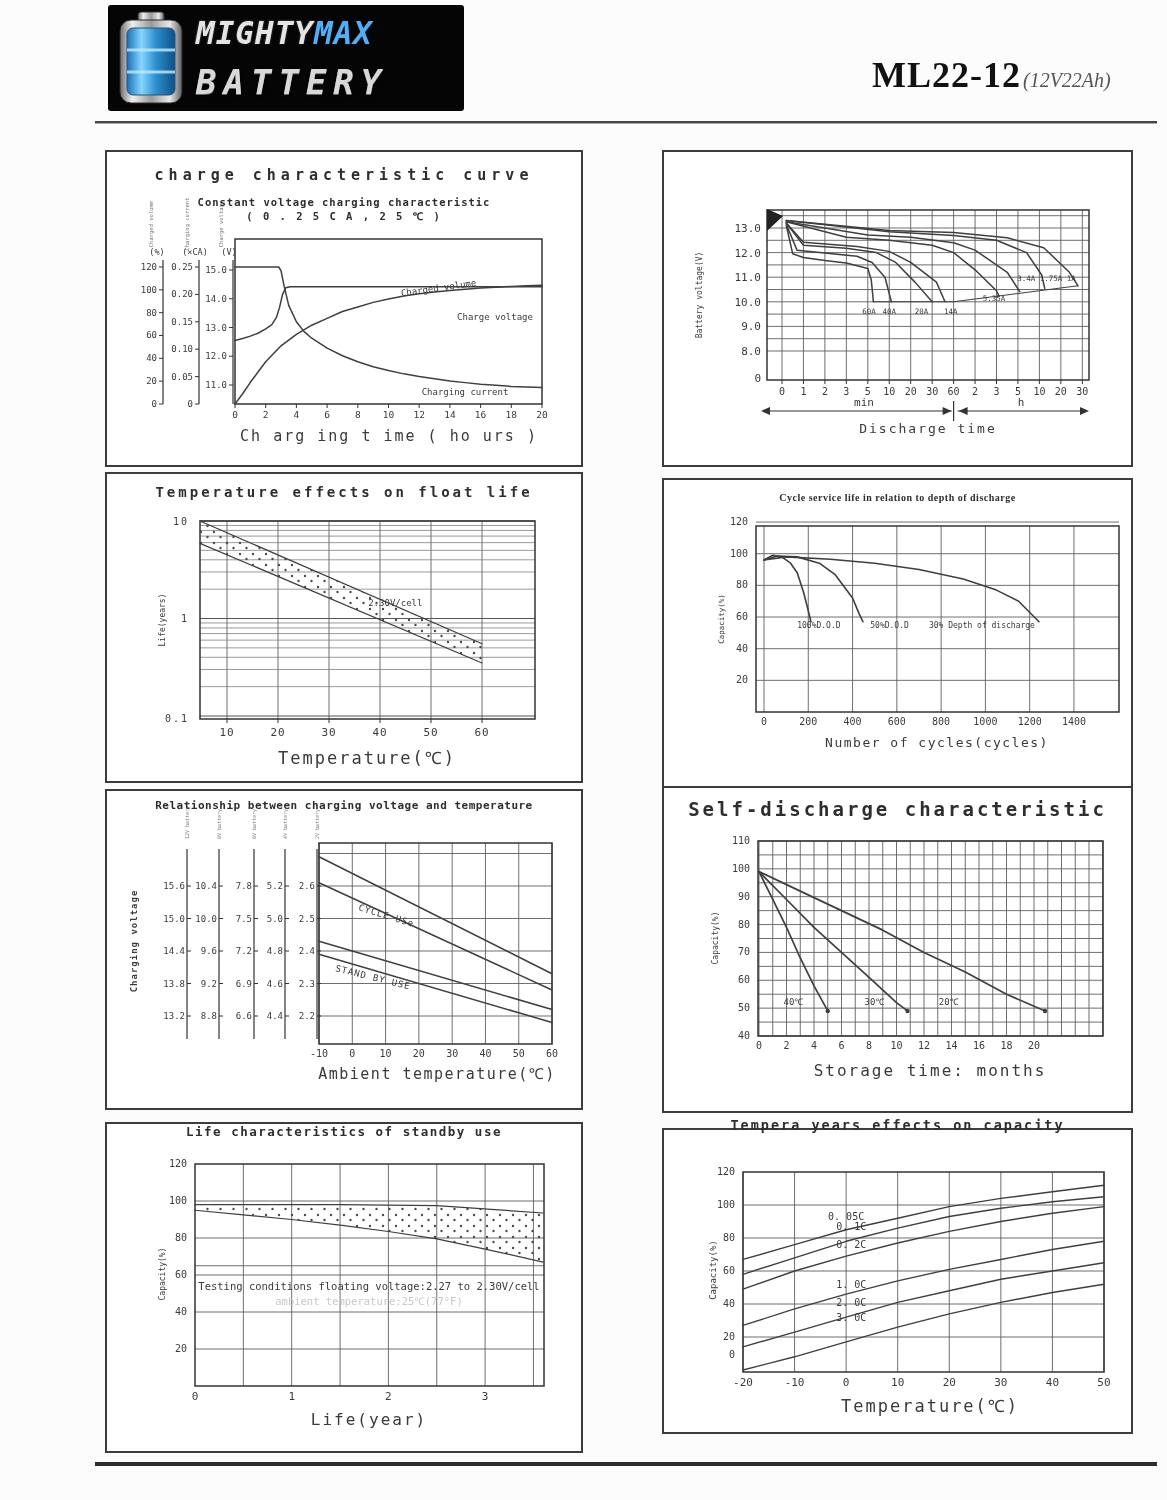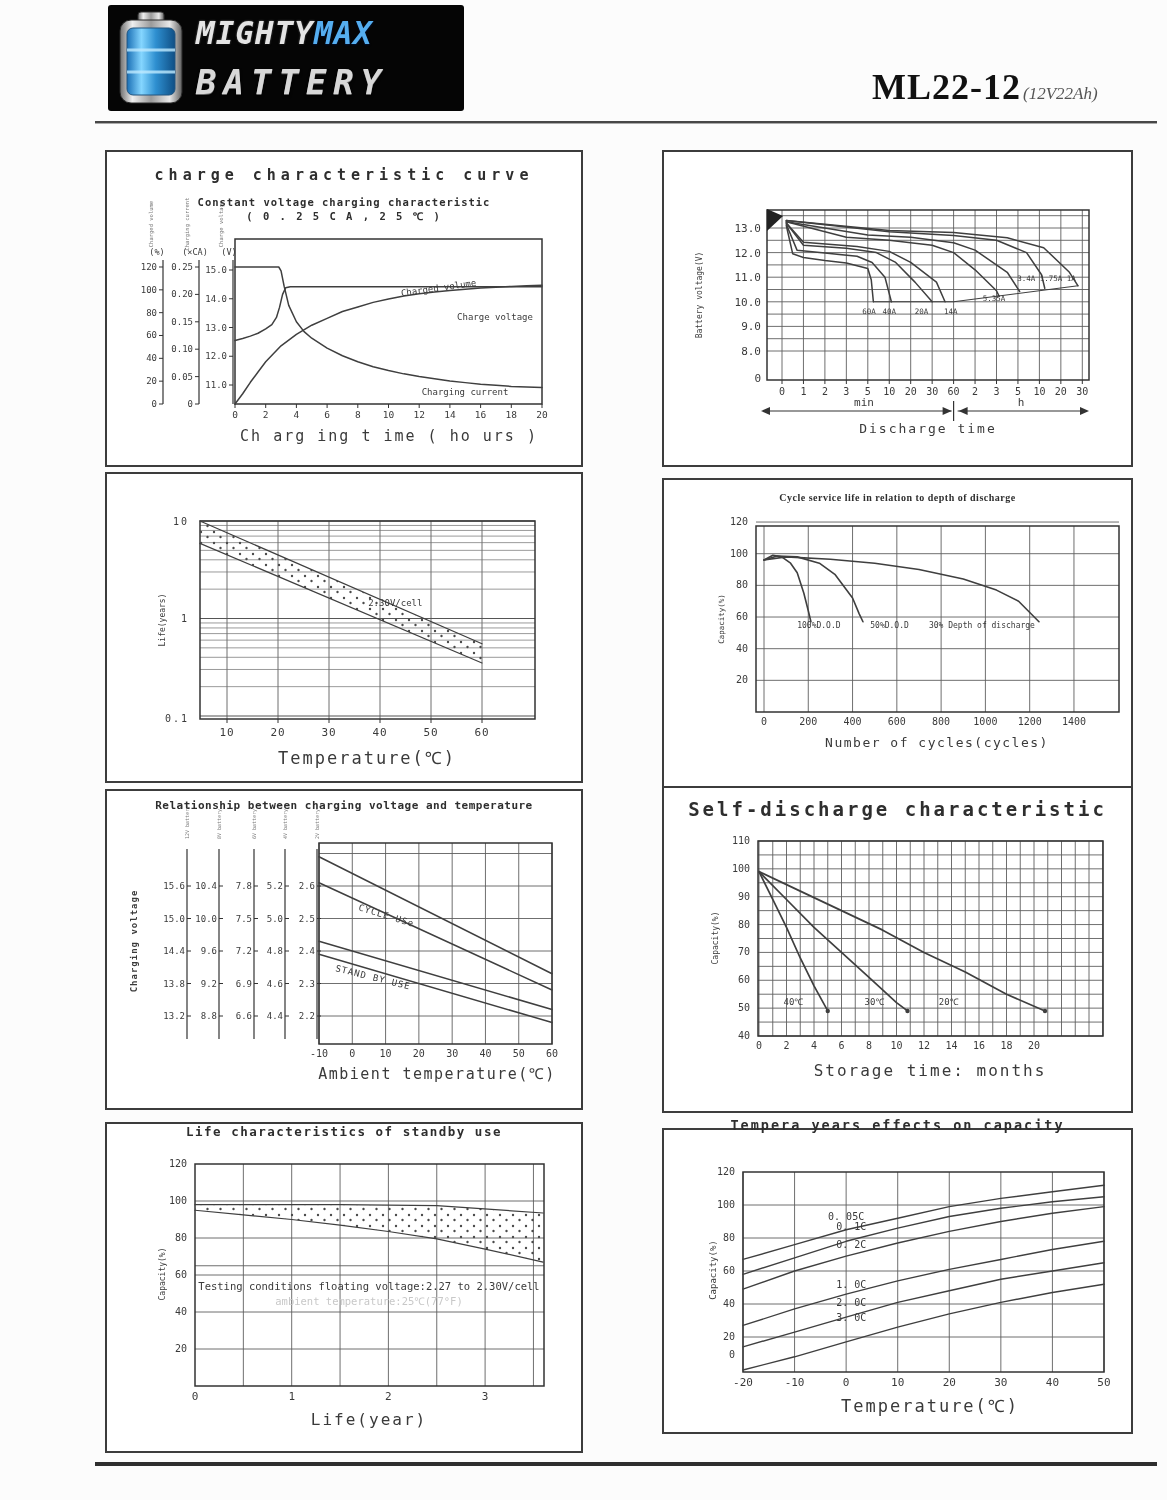--- a/index.html
+++ b/index.html
@@ -3,23 +3,23 @@
 <meta charset="utf-8">
 <style>
   html,body{margin:0;padding:0;background:#fff;}
   .page{position:relative;width:1167px;height:1500px;background:#fcfcfc;font-family:"DejaVu Sans Mono",monospace;overflow:hidden;}
   .logo{position:absolute;left:108px;top:5px;width:356px;height:106px;background:#050505;border-radius:3px;display:flex;align-items:center;padding:0 6px;box-sizing:border-box;}
   .brand{margin-left:8px;line-height:1;}
   .brand .l1{font-style:italic;font-weight:bold;font-size:31px;letter-spacing:1px;}
   .brand .w1{color:#e4e4e4;text-shadow:0 1px 2px #000,0 0 2px #888;}
   .brand .w2{color:#55aef0;text-shadow:0 1px 2px #013;}
   .brand .l2{font-style:italic;font-weight:bold;font-size:34px;letter-spacing:7px;color:#d8d8d8;text-shadow:0 1px 0 #666,0 2px 3px #000;margin-top:16px;}
-  .model-row{position:absolute;left:872px;top:66px;display:flex;align-items:baseline;}
+  .model-row{position:absolute;left:872px;top:54px;display:flex;align-items:baseline;}
   .model{font-family:"Liberation Serif","DejaVu Serif",serif;font-weight:bold;font-size:36px;color:#111;letter-spacing:1px;}
-  .spec{font-family:"Liberation Serif","DejaVu Serif",serif;font-style:italic;font-size:17px;color:#555;margin-left:2px;}
+  .spec{font-family:"Liberation Serif","DejaVu Serif",serif;font-style:italic;font-size:20px;color:#555;margin-left:2px;}
   .rule-top{position:absolute;left:95px;top:121px;width:1062px;height:2px;background:#474747;border-bottom:1px solid #aaa;}
   .rule-bottom{position:absolute;left:95px;top:1462px;width:1062px;height:4px;background:#2e2e2e;}
   .panel{position:absolute;border:2px solid #3c3c3c;background:#fff;}
   .panel svg{position:absolute;left:0;top:0;}
   .ct{position:absolute;left:0;right:0;text-align:center;color:#2e2e2e;font-weight:bold;white-space:nowrap;}
   #p1{left:105px;top:150px;width:474px;height:313px;}
   #p2{left:662px;top:150px;width:467px;height:313px;}
   #p3{left:105px;top:472px;width:474px;height:307px;}
   #p4{left:662px;top:478px;width:467px;height:308px;}
   #p5{left:105px;top:789px;width:474px;height:317px;}
@@ -307,20 +307,21 @@
         <line x1="273" y1="245" x2="273" y2="249" stroke="#333" stroke-width="1"></line>
         <text x="273" y="262" font-size="11" fill="#3a3a3a" text-anchor="middle" font-family="'DejaVu Sans Mono',monospace" letter-spacing="1">40</text>
         <line x1="324" y1="245" x2="324" y2="249" stroke="#333" stroke-width="1"></line>
         <text x="324" y="262" font-size="11" fill="#3a3a3a" text-anchor="middle" font-family="'DejaVu Sans Mono',monospace" letter-spacing="1">50</text>
         <line x1="375" y1="245" x2="375" y2="249" stroke="#333" stroke-width="1"></line>
         <text x="375" y="262" font-size="11" fill="#3a3a3a" text-anchor="middle" font-family="'DejaVu Sans Mono',monospace" letter-spacing="1">60</text>
         <text x="288.29999999999995" y="131.7924575717369" font-size="9" fill="#3a3a3a" text-anchor="middle" font-family="'DejaVu Sans Mono',monospace">2.30V/cell</text>
         <text x="260" y="290" font-size="17" fill="#3a3a3a" text-anchor="middle" font-family="'DejaVu Sans Mono',monospace" letter-spacing="2">Temperature(℃)</text>
         <text x="58" y="146" font-size="8" fill="#3a3a3a" text-anchor="middle" font-family="'DejaVu Sans Mono',monospace" transform="rotate(-90 58 146)">Life(years)</text>
       </svg>
+    <div class="ct t3">Temperature effects on float life</div>
   </div>
 
   <div class="panel" id="p4">
     <svg class="cv" width="463" height="304">
         <line x1="100" y1="46" x2="100" y2="232" stroke="#5f5f5f" stroke-width="0.9"></line>
         <line x1="144.28" y1="46" x2="144.28" y2="232" stroke="#5f5f5f" stroke-width="0.9"></line>
         <line x1="188.56" y1="46" x2="188.56" y2="232" stroke="#5f5f5f" stroke-width="0.9"></line>
         <line x1="232.84" y1="46" x2="232.84" y2="232" stroke="#5f5f5f" stroke-width="0.9"></line>
         <line x1="277.12" y1="46" x2="277.12" y2="232" stroke="#5f5f5f" stroke-width="0.9"></line>
         <line x1="321.4" y1="46" x2="321.4" y2="232" stroke="#5f5f5f" stroke-width="0.9"></line>

